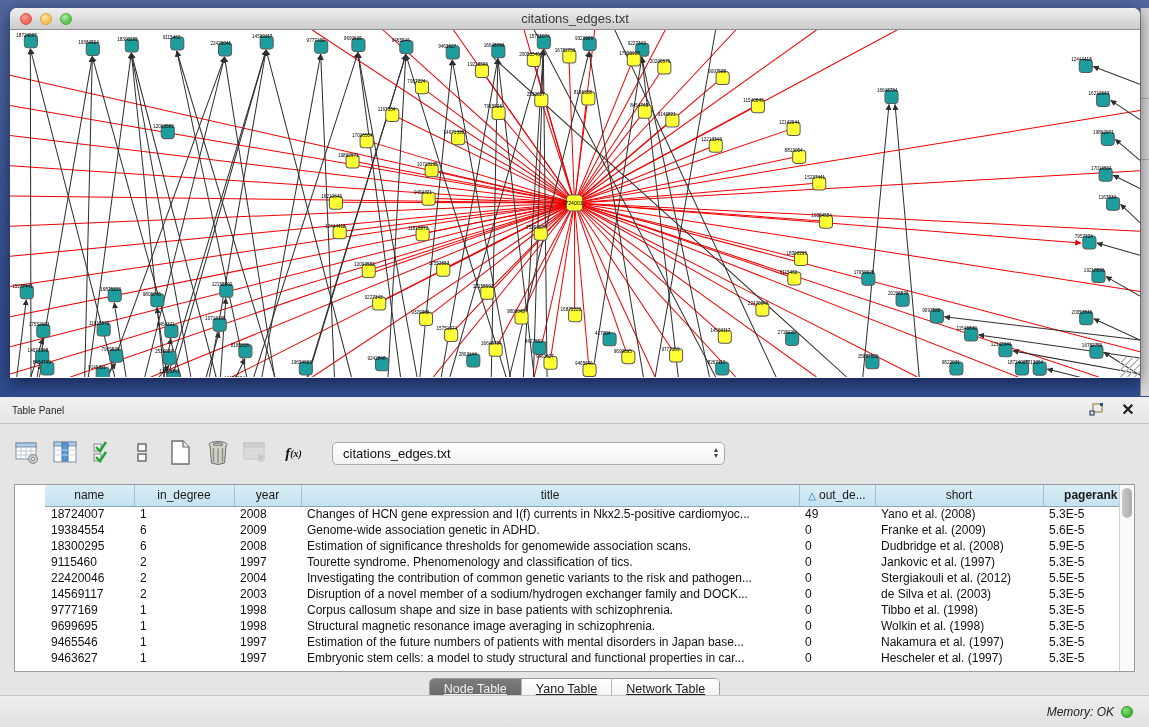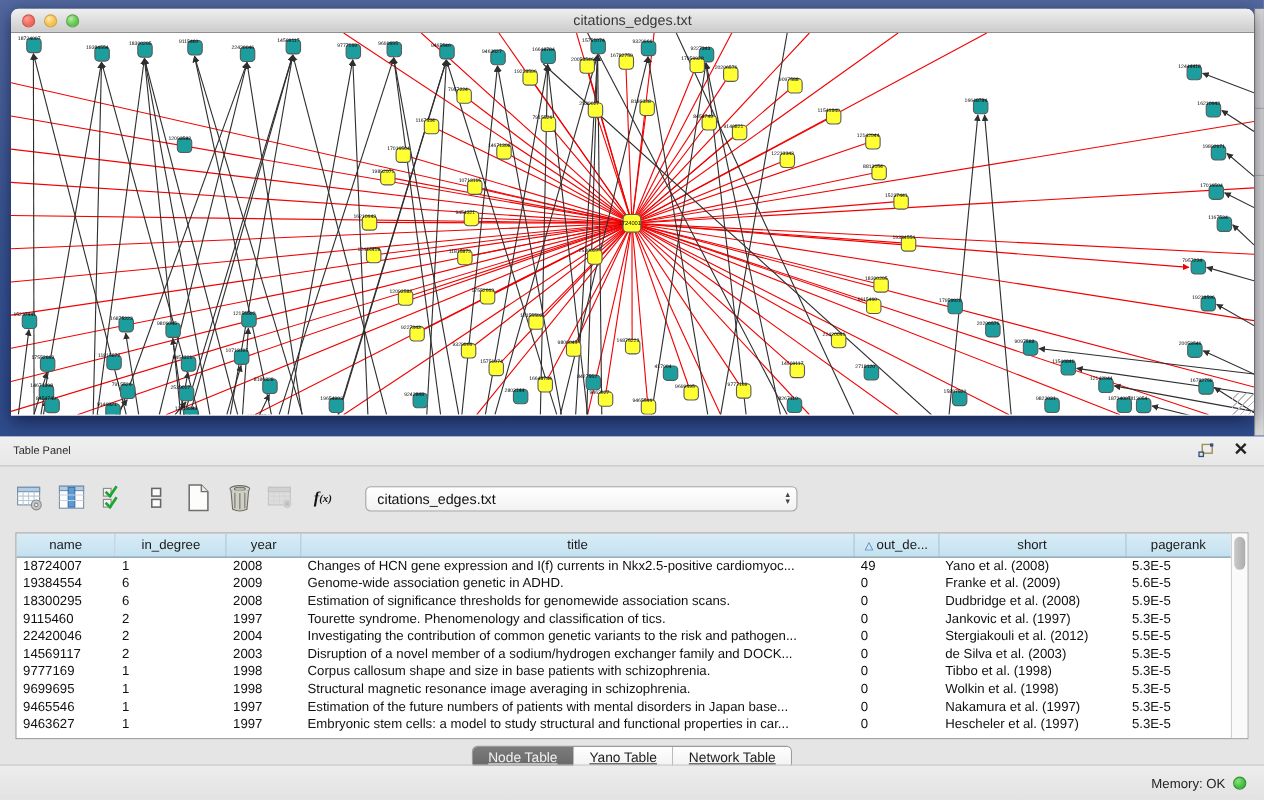--- a/index.html
+++ b/index.html
@@ -46,46 +46,46 @@
   .fx { font-family:"Liberation Serif", serif; font-style:italic; font-size:15px; font-weight:bold; color:#111; }
   .fx small { font-size:10px; }
   .combo { margin-left:14px; width:393px; height:23px; background:linear-gradient(180deg,#FFFFFF,#F2F2F2);
     border:1px solid #A9A9A9; border-radius:5px; display:flex; align-items:center;
     padding:0 6px 0 10px; font-size:13px; color:#111; }
   .combo .val { flex:1; }
   .combo .stepper { display:flex; flex-direction:column; line-height:6px; font-size:8px; color:#444; text-align:center; }
 
   .grid-card { position:absolute; left:14px; top:87px; width:1121px; height:188px;
     background:#fff; border:1px solid #9C9C9C; display:flex; }
-  .grid { flex:1; overflow:hidden; }
+  .grid { flex:1; overflow:hidden;margin-left:30px; }
   table { border-collapse:collapse; table-layout:fixed; width:100%; font-size:12px; color:#101010; }
   th { height:21px; font-weight:normal; text-align:center;
     background:linear-gradient(180deg,#D9EDF7,#C3E1EF);
     border-right:1px solid #9FBFD0; border-bottom:1px solid #8FA8B5; color:#1A1A1A;
     overflow:hidden; white-space:nowrap; }
-  th:last-child { border-right:none; }
+  th:last-child { border-right:none;font-weight:bold; }
   .sort-tri { color:#2F6FB5; font-size:10px; margin-right:3px; }
   td { height:16px; padding:0 0 0 6px; white-space:nowrap; overflow:hidden;
     text-overflow:ellipsis; }
   .sbar { width:15px; background:#FAFAFA; border-left:1px solid #D0D0D0; position:relative; }
   .sthumb { position:absolute; left:2px; top:3px; width:10px; height:30px;
     background:linear-gradient(90deg,#C9C9C9,#ADADAD); border-radius:5px; }
 
   .tabbar { position:absolute; left:0; top:281px; width:100%; display:flex; justify-content:center; }
   .seg { display:flex; border:1px solid #9B9B9B; border-radius:5px; overflow:hidden;
     background:#FCFCFC; height:21px; }
   .seg-btn { padding:1px 14px; font-size:12.5px; color:#1C1C1C; display:flex; align-items:center;
     border-right:1px solid #B5B5B5; background:linear-gradient(180deg,#FFFFFF,#F1F1F1);text-decoration:underline; }
   .seg-btn:last-child { border-right:none; }
   .seg-btn.active { background:linear-gradient(180deg,#7C7C7C,#676767); color:#F2F2F2; }
 
   .statusbar { position:absolute; left:0; top:695px; width:1149px; height:32px;
     background:linear-gradient(180deg,#EDEDED,#E2E2E2); border-top:1px solid #C6C6C6;
     display:flex; align-items:center; justify-content:flex-end; padding-right:16px; gap:7px; }
-  .mem-label { font-size:12px; color:#222; }
+  .mem-label { font-size:12px; color:#222;font-style:italic; }
   .mem-dot { width:12px; height:12px; border-radius:50%;
     background:radial-gradient(circle at 35% 30%,#8BE07C,#3DBB3D 65%); border:1px solid #2F8F2F; }
 </style>
 </head>
 <body>
 
 <div class="desktop">
   <div class="bg-strip">
       <i></i>
       <i style="margin-top:60px"></i>

